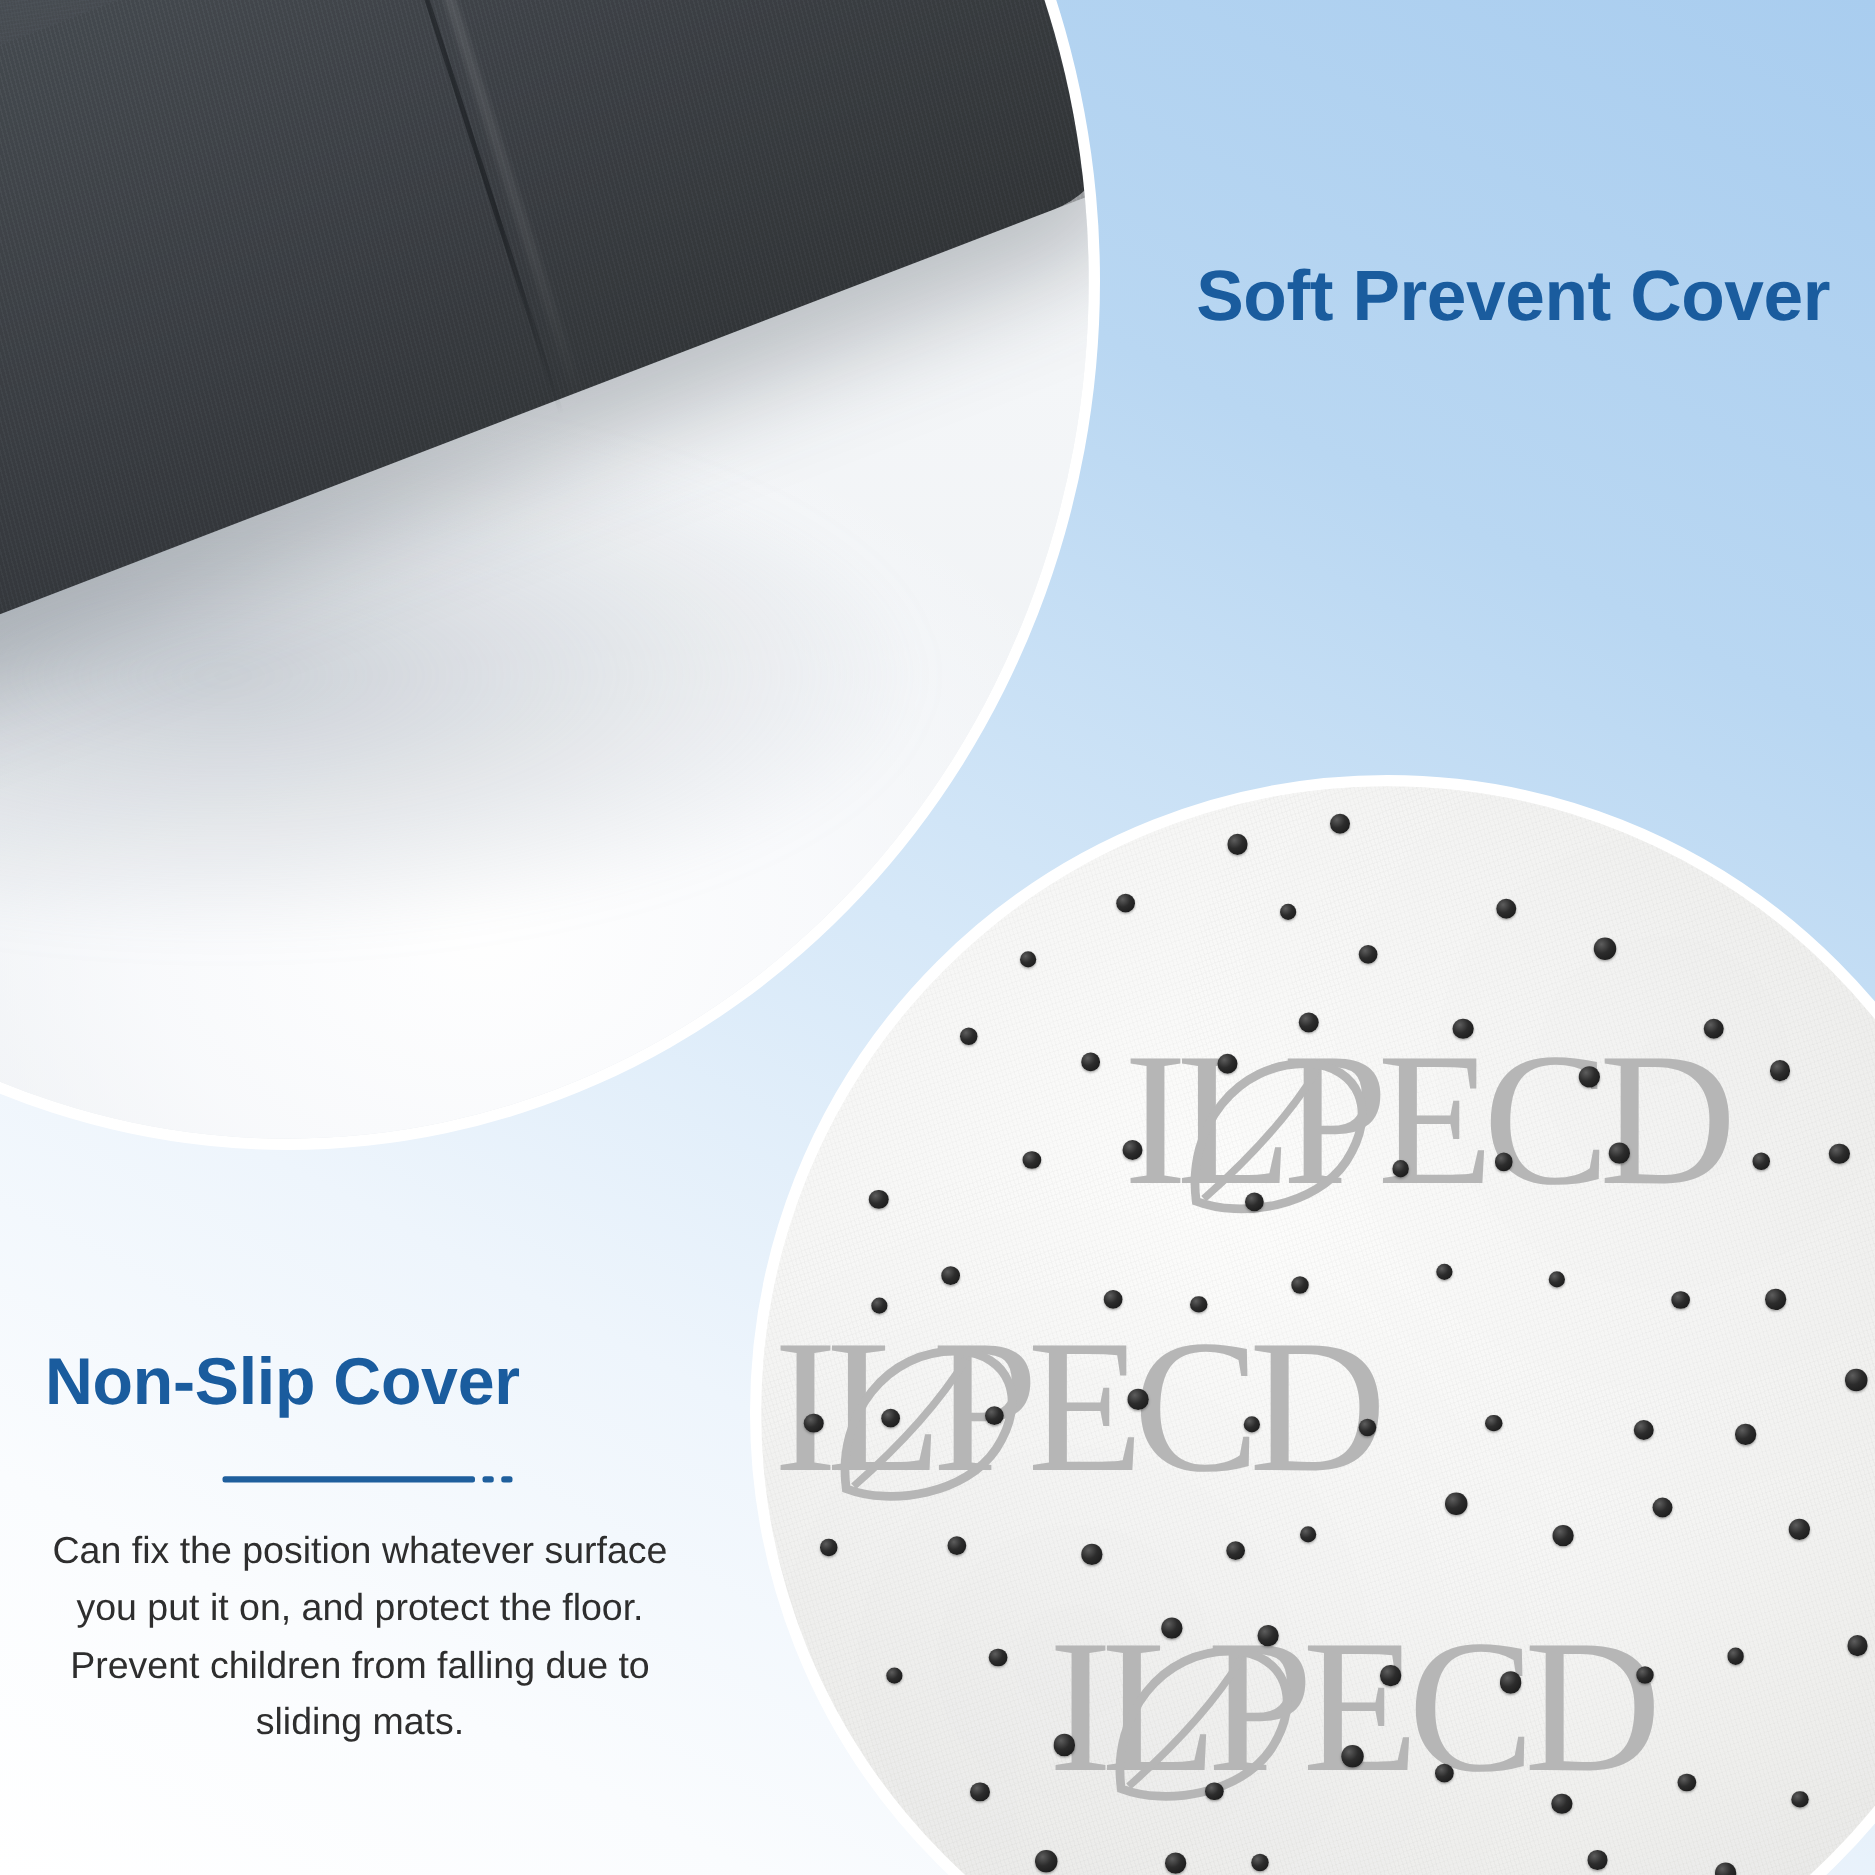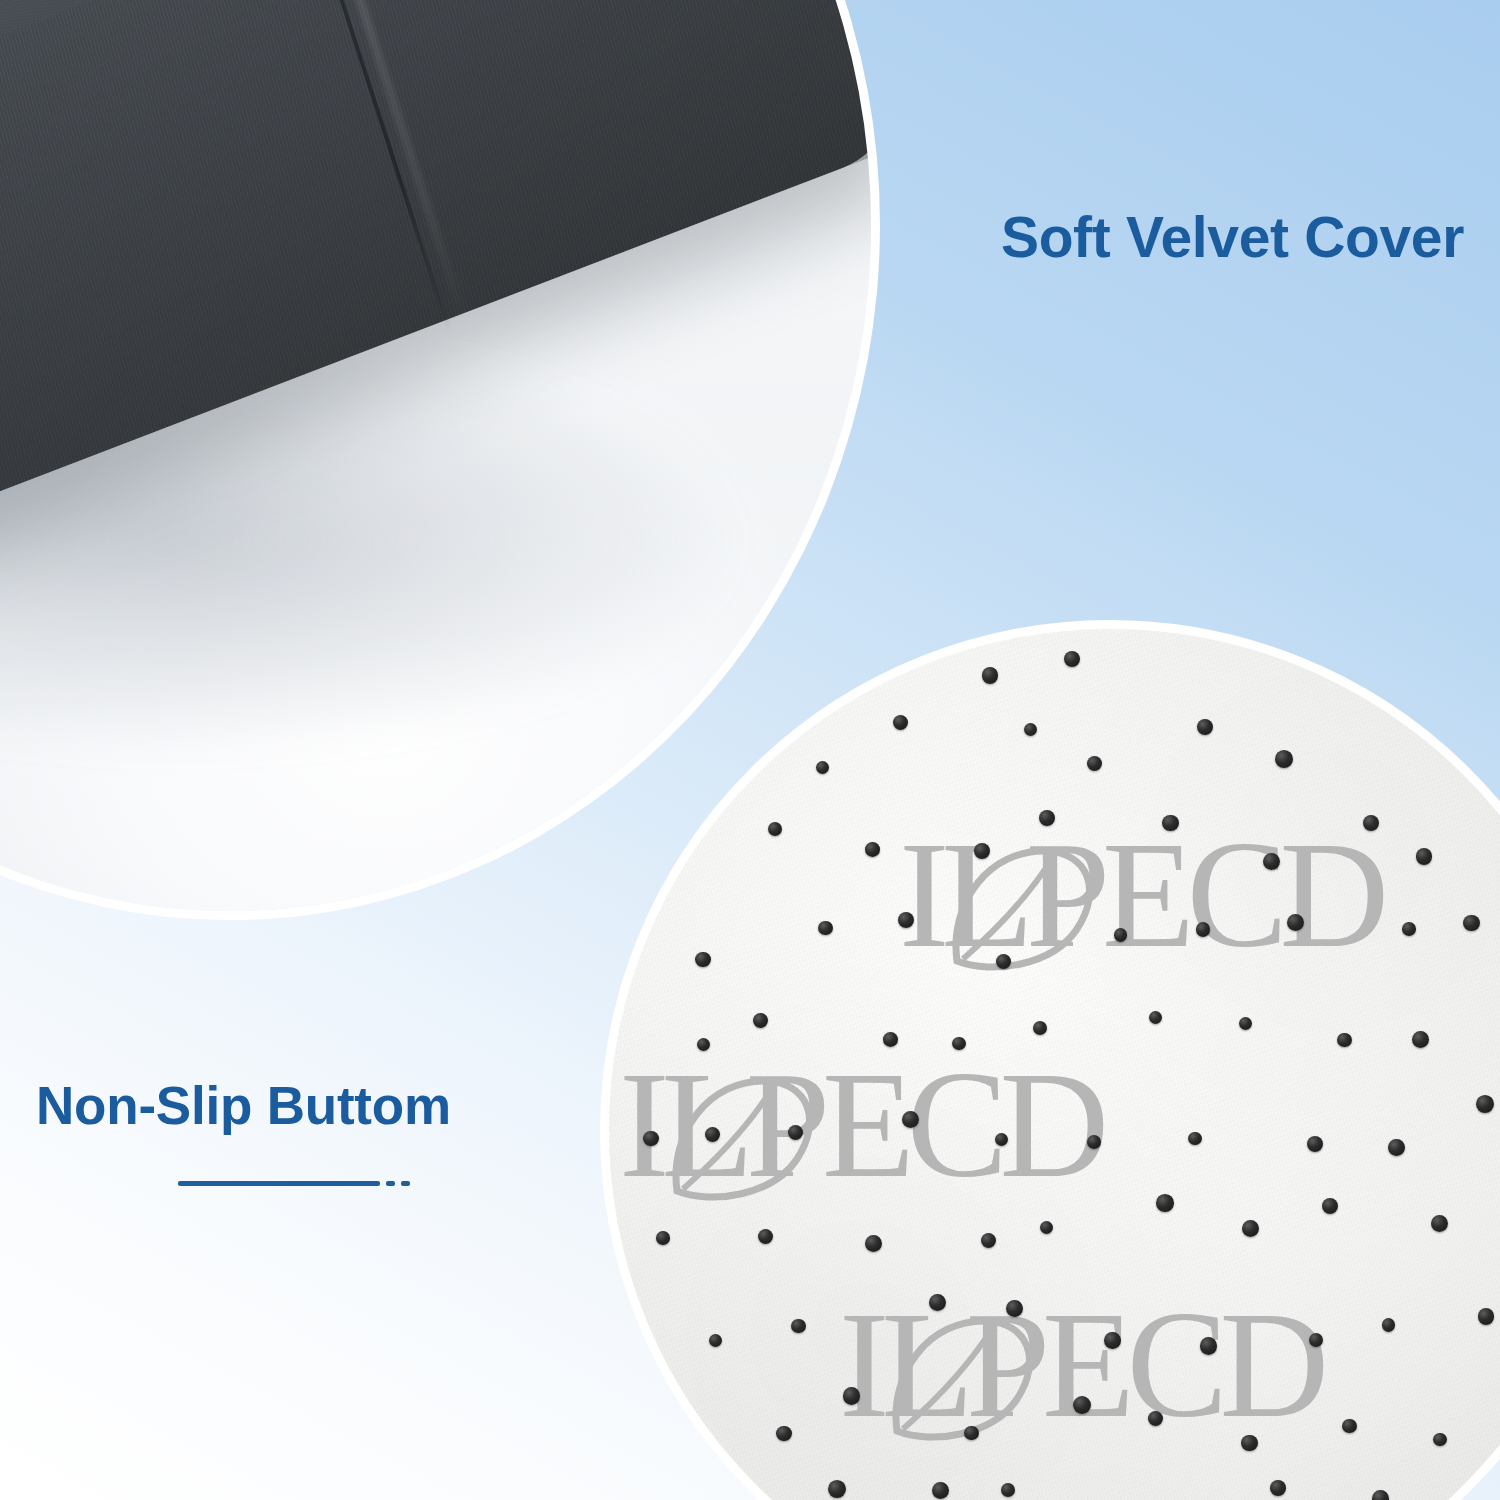--- a/index.html
+++ b/index.html
@@ -379,25 +379,31 @@
         <span class="dot" style="left: 824.248px; top: 803.684px; width: 13.3247px; height: 13.3247px;"></span>
         <span class="dot" style="left: 219.055px; top: 851.05px; width: 17.8496px; height: 17.8496px;"></span>
         <span class="dot" style="left: 323.26px; top: 852.709px; width: 16.8779px; height: 16.8779px;"></span>
         <span class="dot" style="left: 392.064px; top: 854.368px; width: 13.9878px; height: 13.9878px;"></span>
         <span class="dot" style="left: 661.035px; top: 851.438px; width: 15.5749px; height: 15.5749px;"></span>
         <span class="dot" style="left: 763.003px; top: 860.969px; width: 16.9264px; height: 16.9264px;"></span>
       </div>
   </div>
 
   <div class="heading-topright">
-    <span class="hline">Soft Velvet Cover</span>
+    <span class="hline">Soft Prevent Cover</span>
   </div>
 
   <div class="block-bottomleft">
-    <div class="heading-bottomleft">Non-Slip Buttom</div>
+    <div class="heading-bottomleft">Non-Slip Cover</div>
     <div class="divider-row">
       <span class="divider-main"></span>
       <span class="divider-dash"></span>
       <span class="divider-dash second"></span>
     </div>
+    <div class="body-bottomleft">
+      <span>Can fix the position whatever surface</span>
+      <span>you put it on, and protect the floor.</span>
+      <span>Prevent children from falling due to</span>
+      <span>sliding mats.</span>
+    </div>
   </div>
 
 </div>
 
 </body></html>

